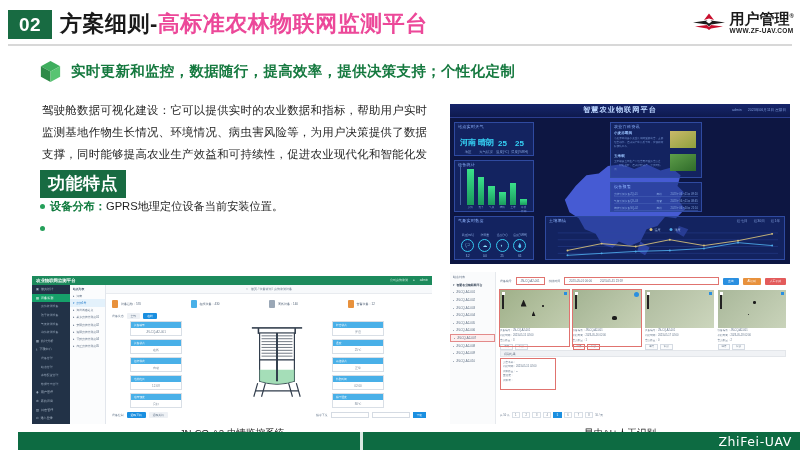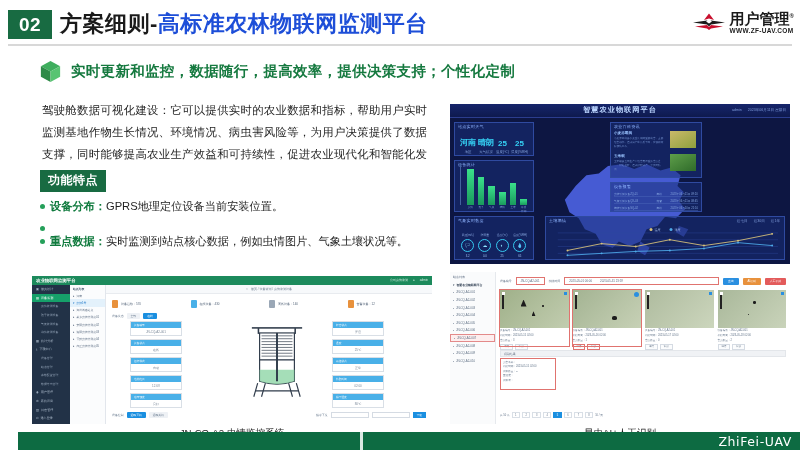--- a/index.html
+++ b/index.html
@@ -29,21 +29,21 @@
   .title-wrap {
     position: absolute;
     left: 60px; top: 9px;
     font-size: 22px;
     font-weight: bold;
     white-space: nowrap;
     letter-spacing: 0.5px;
   }
   .title-a { color: #1a1a1a; }
   .title-dash { color: #1a1a1a; }
-  .title-b { color: #1d4ed8; }
+  .title-b { color: #ec4899; }
   .header-rule {
     position: absolute;
     left: 8px; top: 44px; width: 784px; height: 2px;
     background: #d8d8d8;
   }
 
   
   .logo {
     position: absolute;
     right: 6px; top: 11px;
@@ -77,21 +77,21 @@
   .body-para {
     position: absolute;
     left: 42px; top: 100px; width: 385px;
     font-size: 11.4px; color: #1f1f1f; line-height: 1.92;
     text-align: justify;
   }
   .feat-badge {
     position: absolute;
     left: 40px; top: 170px;
     background: #186b42; color: #fff;
-    font-size: 12px; font-weight: bold;
+    font-size: 17px; font-weight: bold;
     padding: 2px 8px 3px 8px;
     letter-spacing: 0.5px;
   }
   .feat-list {
     position: absolute;
     left: 40px; top: 196px; width: 400px;
     list-style: none;
   }
   .feat-list li {
     display: flex; align-items: flex-start; gap: 5px;
@@ -339,24 +339,20 @@
 
 <div class="feat-badge">功能特点</div>
 
 <ul class="feat-list">
   <li>
     <span class="dot"></span>
     <span><span class="feat-k">设备分布</span><span class="feat-k">：</span><span class="feat-v">GPRS地理定位设备当前安装位置。</span></span>
   </li>
   <li>
     <span class="dot"></span>
-  </li>
-  <li>
-    <span class="dot"></span>
-    <span><span class="feat-k">重点数据</span><span class="feat-k">：</span><span class="feat-v">实时监测到站点核心数据，例如虫情图片、气象土壤状况等。</span></span>
   </li>
 </ul>
 
 <div class="shot dash">
   <div class="dash-top"></div>
   <div class="dash-title">智慧农业物联网平台</div>
   <div class="dash-top-right">
     <span>admin</span>
     <span>2023年06月11日 星期日</span>
   </div>

